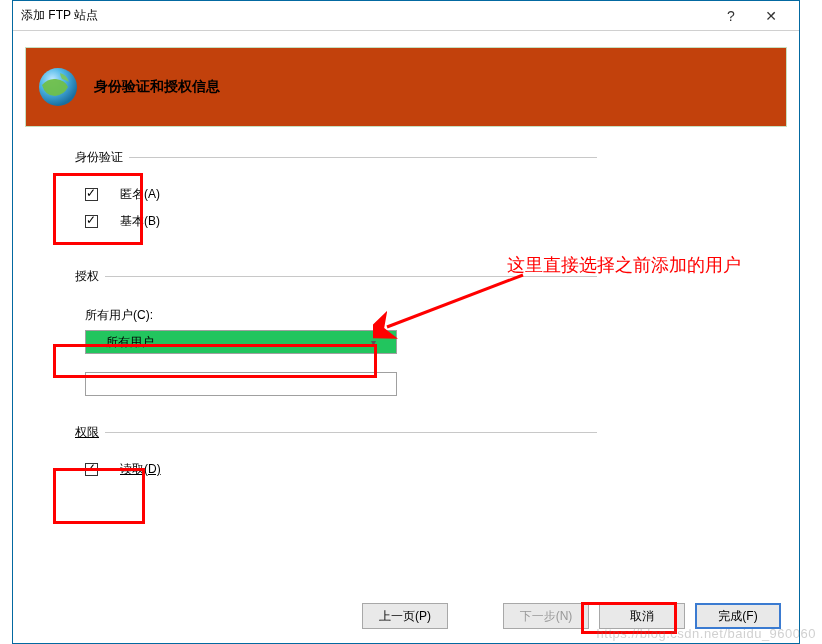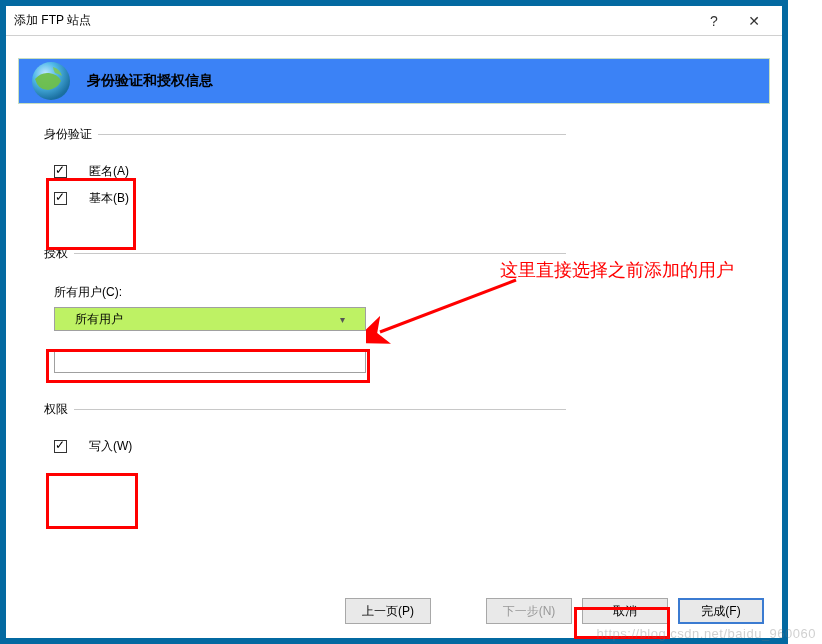--- a/index.html
+++ b/index.html
@@ -9,58 +9,59 @@
     font-size: 12px;
     background: #fff;
     color: #000;
     width: 822px;
     height: 644px;
     position: relative;
     overflow: hidden;
   }
   .dialog {
     position: absolute;
-    left: 0; top: 0;
+    left: 12px; top: 0;
     width: 788px;
     height: 644px;
     background: #fff;
-    border: 6px solid #0369a1;
+    border: 1px solid #0369a1;
   }
   .titlebar {
     height: 30px;
     display: flex;
     align-items: center;
     padding: 0 8px;
     border-bottom: 1px solid #d0d0d0;
   }
   .titlebar .title { flex: 1; font-size: 12px; }
   .titlebar .tbtn { width: 40px; text-align: center; font-size: 14px; color:#333; }
   .header {
-    margin: 22px 12px 0 12px;
-    height: 46px;
-    background: #3b82f6;
+    margin: 16px 12px 0 12px;
+    height: 80px;
+    background: #c2410c;
     border: 1px solid #c7dfc0;
     display: flex;
     align-items: center;
     gap: 14px;
     padding: 0 10px;
   }
   .header-title { font-size: 14px; font-weight: bold; }
   .content {
     padding: 22px 30px 0 40px;
     position: relative;
+    margin-left: 24px;
   }
   fieldset {
     border: none;
     border-top: 1px solid #c8c8c8;
     margin: 0 0 28px 0;
     padding: 14px 0 0 0;
     width: 520px;
   }
-  fieldset.permissions { margin-bottom: 10px; }
+  fieldset.permissions { margin-bottom: 10px; text-decoration: underline; }
   legend {
     padding: 0 6px 0 0;
     margin-left: -2px;
     font-size: 12px;
     color: #000;
   }
   .chk-row {
     display: flex;
     align-items: center;
     gap: 22px;
@@ -76,21 +77,21 @@
     content: "✓";
     position: absolute;
     left: 0px; top: -3px;
     font-size: 12px;
     line-height: 14px;
     color: #000;
   }
   .lbl-allow { margin: 8px 0 6px 8px; }
   .select {
     width: 312px; height: 24px;
-    background: #bef264;
+    background: #22c55e;
     border: 1px solid #a0a0a0;
     display: flex; align-items: center; justify-content: space-between;
     padding: 0 20px;
     margin-left: 8px;
   }
   .select .chev { font-size: 10px; color:#555; }
   .empty-input {
     width: 312px; height: 24px;
     border: 1px solid #a0a0a0;
     background: #fff;
@@ -183,21 +184,21 @@
         <span>所有用户</span>
         <span class="chev">▾</span>
       </div>
       <div class="empty-input"></div>
     </fieldset>
 
     <fieldset class="permissions">
       <legend>权限</legend>
       <div class="chk-row">
         <span class="chk checked"></span>
-        <span>写入(W)</span>
+        <span>读取(D)</span>
       </div>
     </fieldset>
 
   </div>
 
   <div class="button-bar">
     <div class="btn">上一页(P)</div>
     <div class="btn disabled">下一步(N)</div>
     <div class="btn">取消</div>
     <div class="btn default">完成(F)</div>

